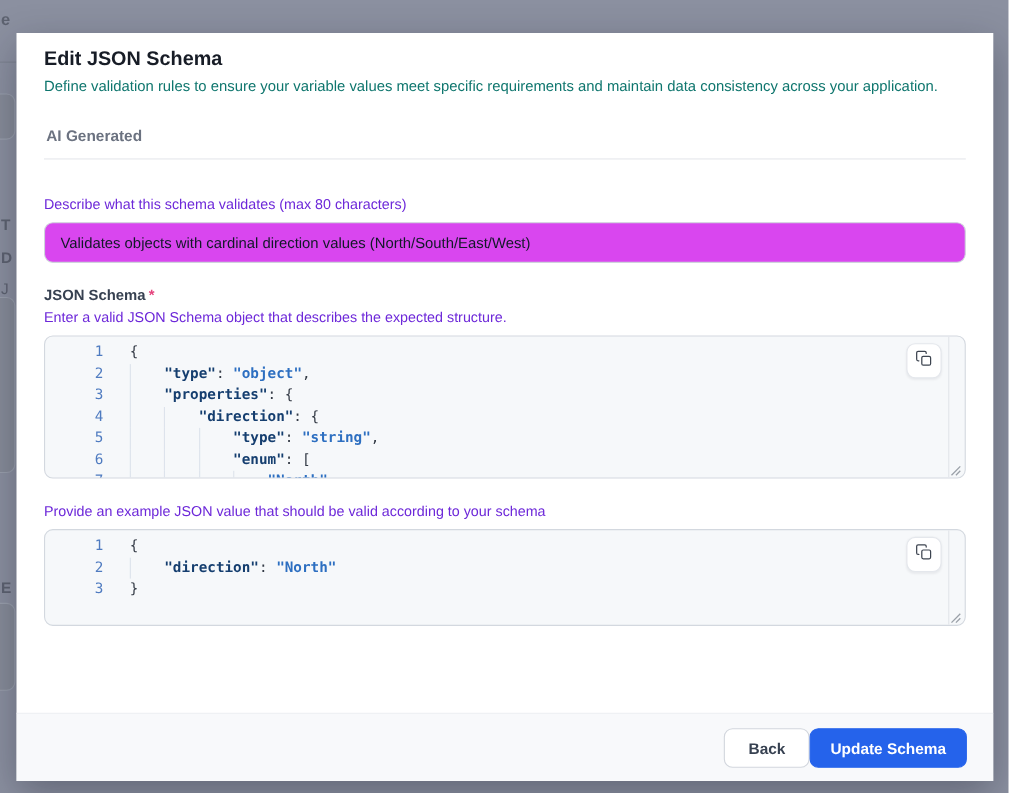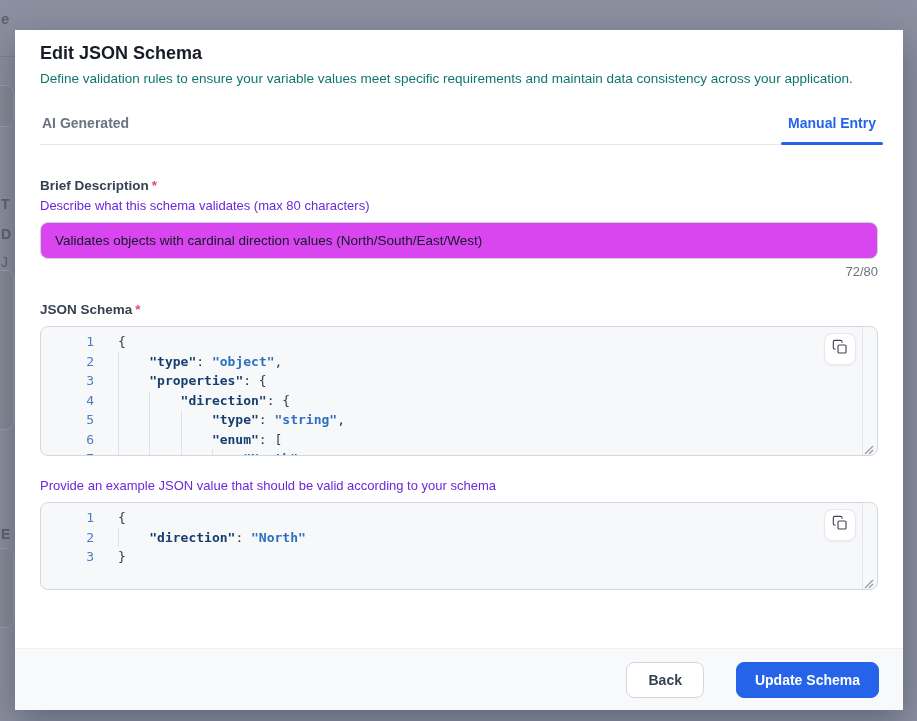--- a/index.html
+++ b/index.html
@@ -93,21 +93,21 @@
 
   
   .m-footer {
     height: 62px; background: #f8f9fb; border-top: 1px solid #eef0f3;
     display: flex; align-items: center; justify-content: flex-end; gap: 0;
     padding: 0 24px; flex: none;
   }
   .btn { height: 36px; border-radius: 8px; font-size: 14px; font-weight: 600; cursor: pointer;
          font-family: "Liberation Sans", sans-serif; display: inline-flex; align-items: center; }
   .btn-back { background: #fff; border: 1px solid #d2d6dd; color: #374151; padding: 0 21px; }
-  .btn-primary { background: var(--accent); border: 1px solid var(--accent); color: #fff; padding: 0 18px; margin-left: 32px; }
+  .btn-primary { background: var(--accent); border: 1px solid var(--accent); color: #fff; padding: 0 18px; }
 </style>
 </head>
 <body>
 
 <div class="screen">
 
   <span class="bg-frag bg-frag-e">e</span>
   <div class="bg-line"></div>
   <div class="bg-box bg-box-1"></div>
   <span class="bg-frag bg-frag-T">T</span>
@@ -119,36 +119,32 @@
   <span class="bg-frag bg-frag-or">or</span>
 
   <div class="modal">
     <div class="modal-content">
 
       <div class="m-title">Edit JSON Schema</div>
       <div class="m-subtitle">Define validation rules to ensure your variable values meet specific requirements and maintain data consistency across your application.</div>
 
       <div class="tabs">
         <div class="tab">AI Generated</div>
-        <div class="tab active">Manual Entry</div>
       </div>
 
       <div class="group group-first">
-        <div class="f-label">
-          <span>Brief Description</span><span class="req">*</span>
-        </div>
         <div class="f-helper">Describe what this schema validates (max 80 characters)</div>
         <input class="text-input" type="text" value="Validates objects with cardinal direction values (North/South/East/West)" style="">
-        <div class="counter">72/80</div>
       </div>
 
       <div class="group">
         <div class="f-label">
           <span>JSON Schema</span><span class="req">*</span>
         </div>
+        <div class="f-helper">Enter a valid JSON Schema object that describes the expected structure.</div>
         <div class="editor editor-tall">
           <div class="code-pane">
               <div class="cl"><span class="ln">1</span><span class="lc"><span class="tok-p">{</span></span></div>
               <div class="cl"><span class="ln">2</span><span class="lc"><span class="ind"></span><span class="tok-k">"type"</span><span class="tok-p">: </span><span class="tok-s">"object"</span><span class="tok-p">,</span></span></div>
               <div class="cl"><span class="ln">3</span><span class="lc"><span class="ind"></span><span class="tok-k">"properties"</span><span class="tok-p">: {</span></span></div>
               <div class="cl"><span class="ln">4</span><span class="lc"><span class="ind"></span><span class="ind"></span><span class="tok-k">"direction"</span><span class="tok-p">: {</span></span></div>
               <div class="cl"><span class="ln">5</span><span class="lc"><span class="ind"></span><span class="ind"></span><span class="ind"></span><span class="tok-k">"type"</span><span class="tok-p">: </span><span class="tok-s">"string"</span><span class="tok-p">,</span></span></div>
               <div class="cl"><span class="ln">6</span><span class="lc"><span class="ind"></span><span class="ind"></span><span class="ind"></span><span class="tok-k">"enum"</span><span class="tok-p">: [</span></span></div>
               <div class="cl"><span class="ln">7</span><span class="lc"><span class="ind"></span><span class="ind"></span><span class="ind"></span><span class="ind"></span><span class="tok-s">"North"</span><span class="tok-p">,</span></span></div>
             </div>

